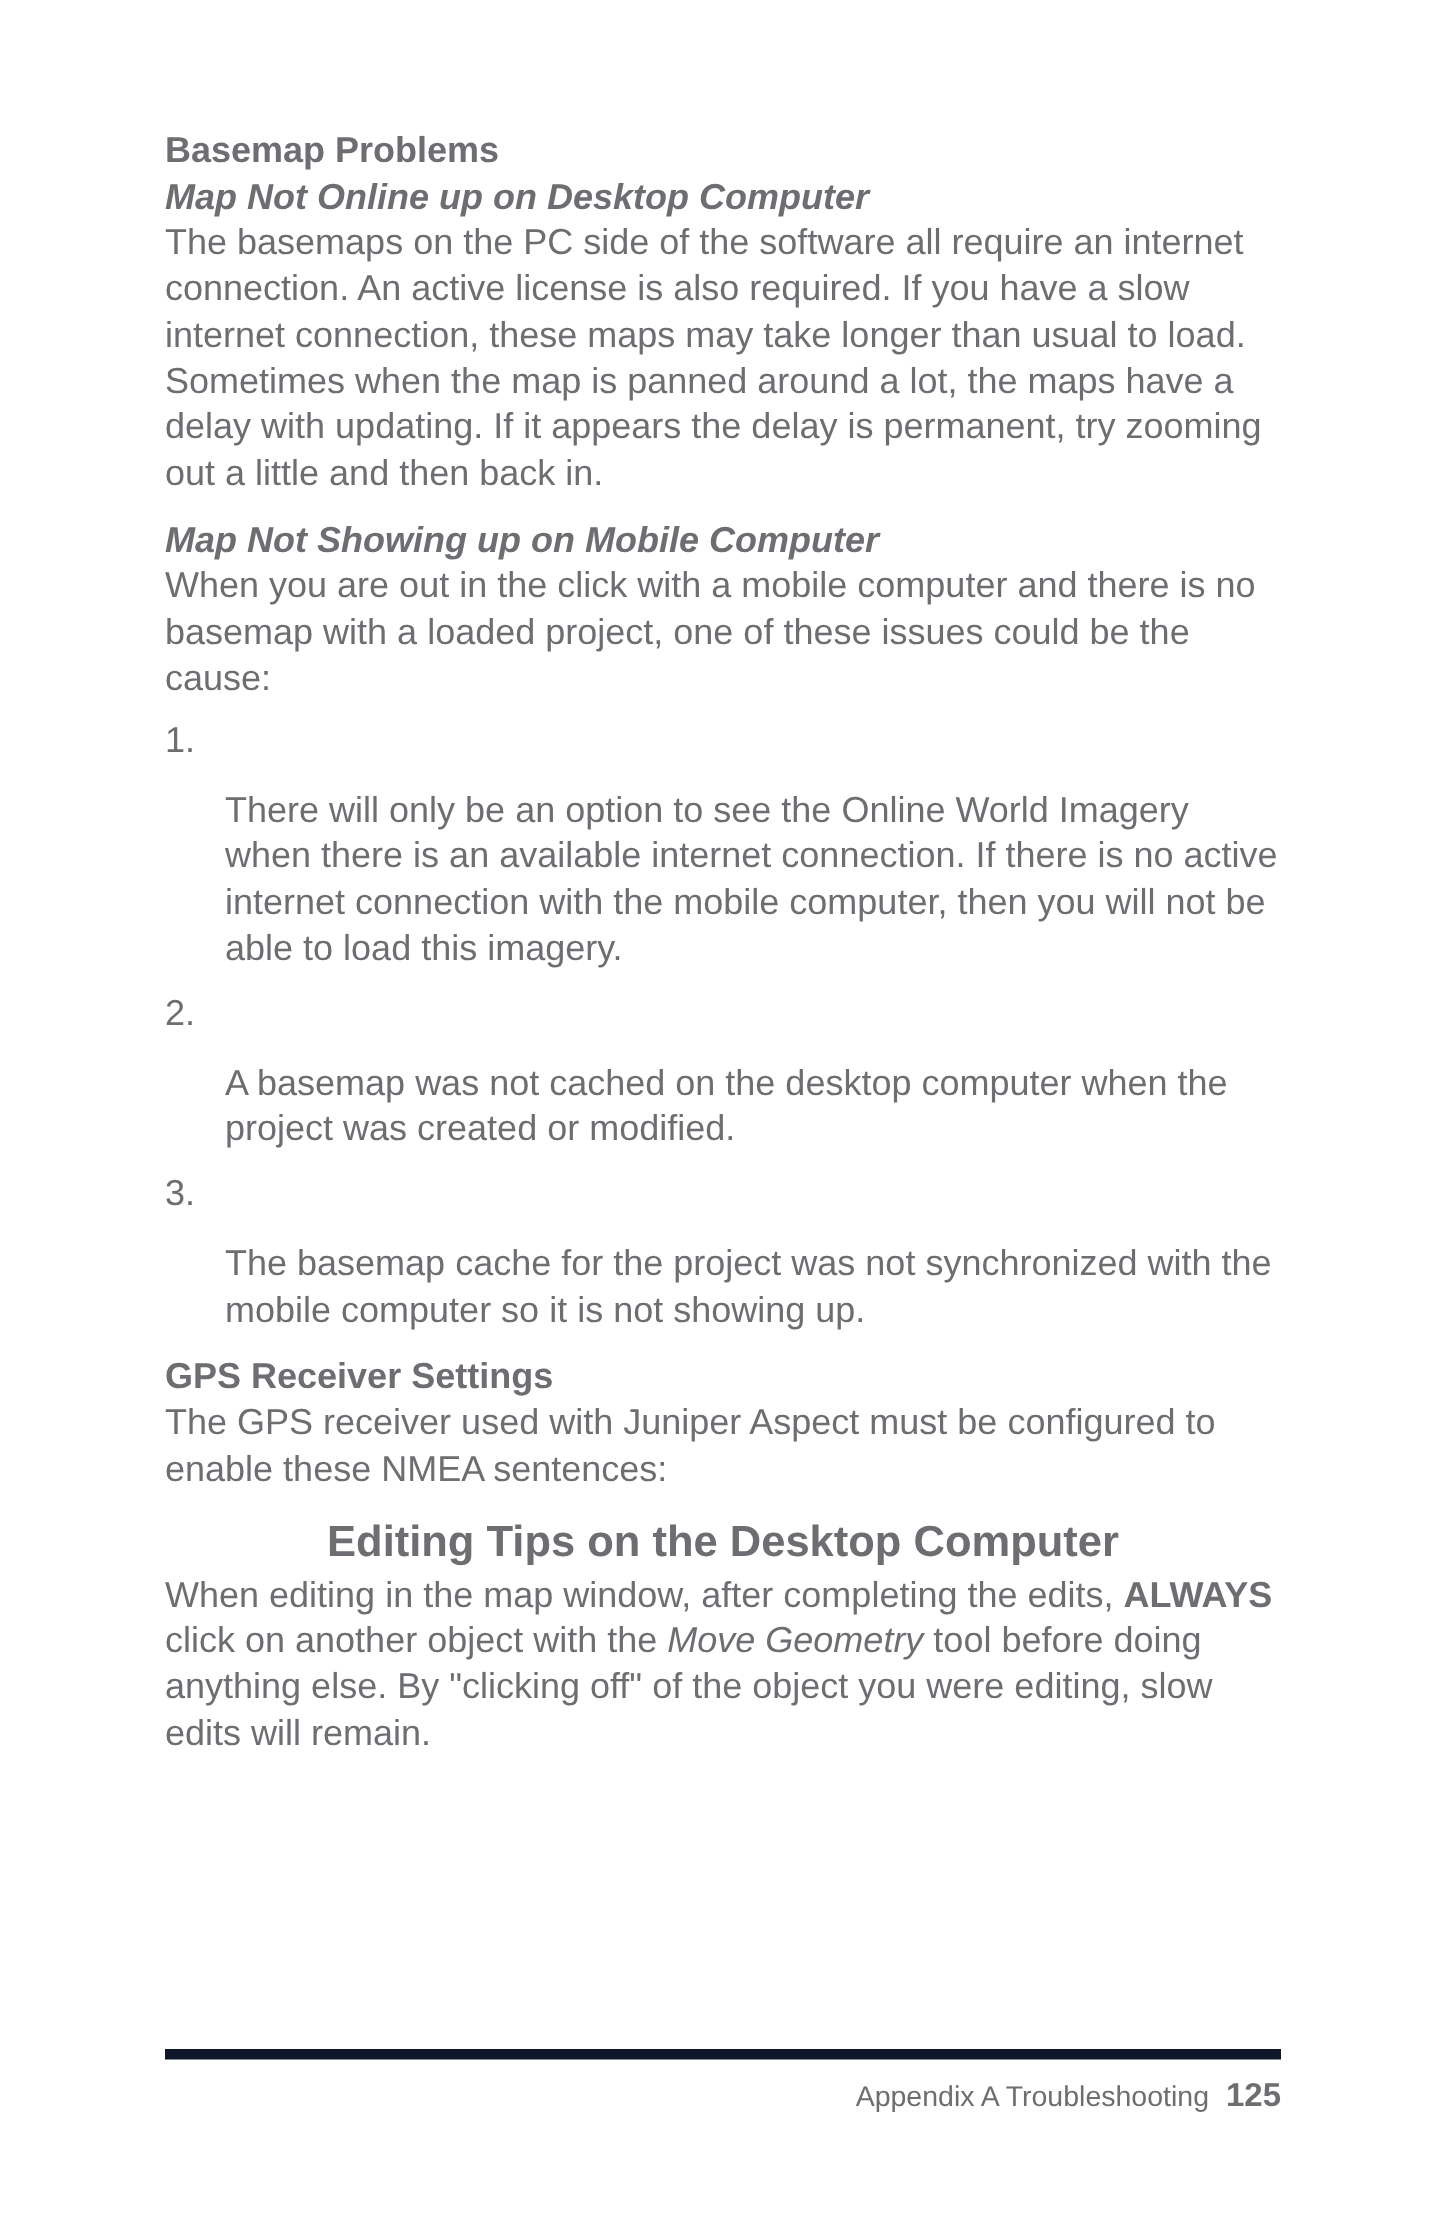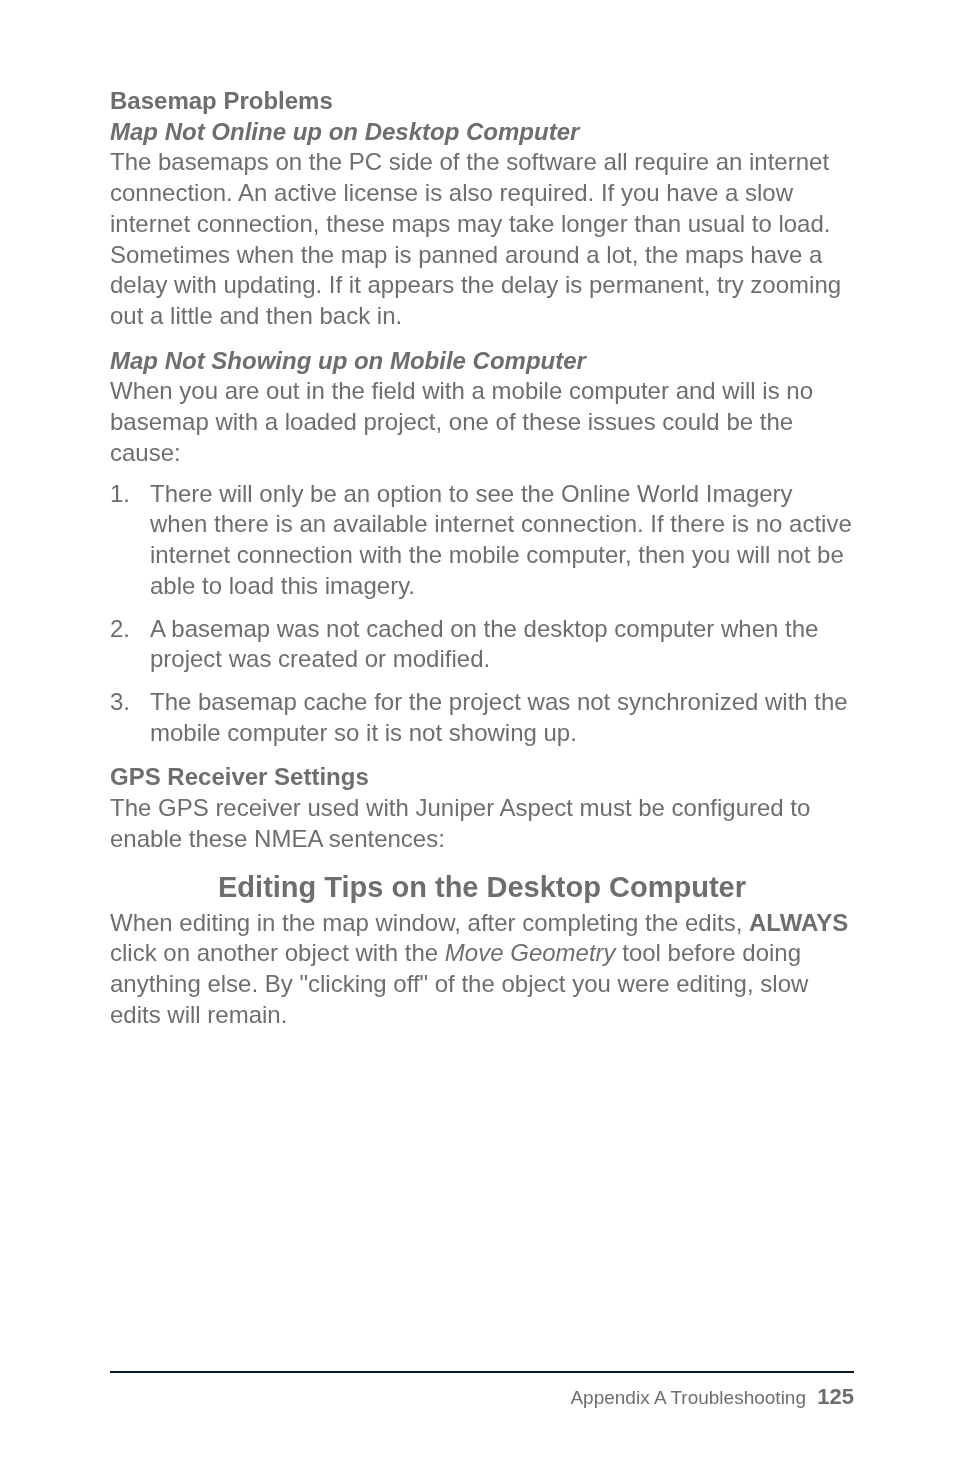--- a/index.html
+++ b/index.html
@@ -40,20 +40,21 @@
   }
   .ol li {
     display: flex;
     margin-bottom: 12px;
   }
   .ol .num {
     flex: 0 0 40px;
   }
   .ol .body {
     flex: 1;
+    margin-top: 47px;
   }
   .nmea-block {
     margin: 10px 0 20px 40px;
   }
   .h2 {
     font-weight: 700;
     font-size: 29px;
     color: #6d6e71;
     margin: 14px 0 2px 0;
     text-align: center;
@@ -62,21 +63,21 @@
     font-weight: 700;
   }
   .italic {
     font-style: italic;
   }
   .footer {
     position: absolute;
     bottom: 64px;
     left: 110px;
     right: 100px;
-    border-top: 2px solid #0f172a;
+    border-top: 7px solid #0f172a;
     padding-top: 10px;
     text-align: right;
     font-size: 19px;
     color: #6d6e71;
   }
   .footer .pagenum {
     font-weight: 700;
     font-size: 22px;
     margin-left: 6px;
   }
@@ -84,21 +85,21 @@
 </head>
 <body>
 
 <div class="page">
 
   <div class="h-bold tight">Basemap Problems</div>
   <div class="h-bold-italic tight">Map Not Online up on Desktop Computer</div>
   <p class="para">The basemaps on the PC side of the software all require an internet connection. An active license is also required. If you have a slow internet connection, these maps may take longer than usual to load. Sometimes when the map is panned around a lot, the maps have a delay with updating. If it appears the delay is permanent, try zooming out a little and then back in.</p>
 
   <div class="h-bold-italic tight">Map Not Showing up on Mobile Computer</div>
-  <p class="tight">When you are out in the field with a mobile computer and will is no basemap with a loaded project, one of these issues could be the cause:</p>
+  <p class="tight">When you are out in the click with a mobile computer and there is no basemap with a loaded project, one of these issues could be the cause:</p>
 
   <ul class="ol">
     <li>
       <span class="num">1.</span>
       <span class="body">There will only be an option to see the Online World Imagery when there is an available internet connection. If there is no active internet connection with the mobile computer, then you will not be able to load this imagery.</span>
     </li>
     <li>
       <span class="num">2.</span>
       <span class="body">A basemap was not cached on the desktop computer when the project was created or modified.</span>
     </li>

